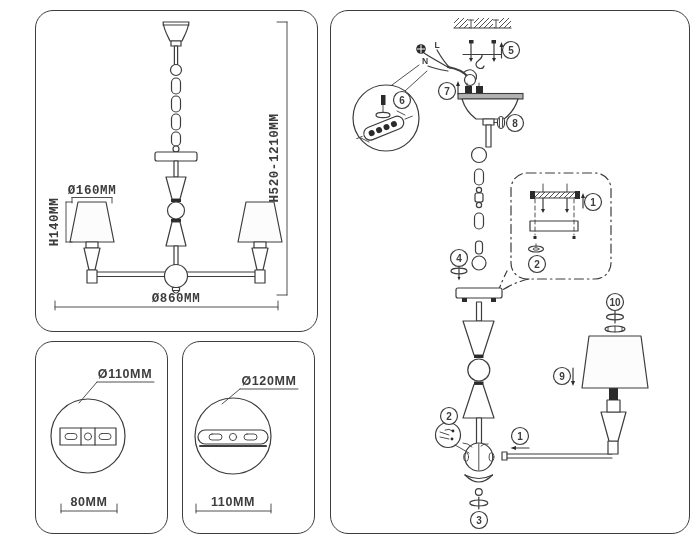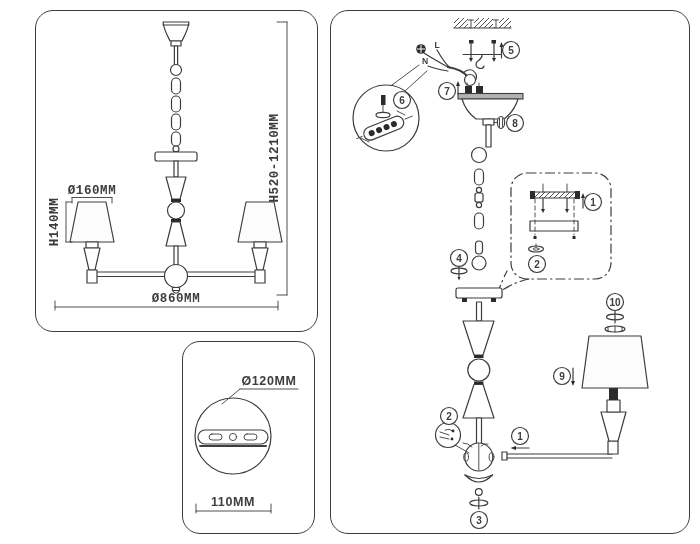--- a/index.html
+++ b/index.html
@@ -100,20 +100,40 @@
         <line class="ln thin" x1="241" y1="284" x2="251" y2="284"></line>
 
         <text class="txt" x="140" y="291" text-anchor="middle">Ø860MM</text>
         <line class="ln thin" x1="19" y1="296" x2="242" y2="296"></line>
         <line class="ln thin" x1="19" y1="290" x2="19" y2="299"></line>
         <line class="ln thin" x1="242" y1="290" x2="242" y2="299"></line>
       </g>
     </svg>
   </div>
 
+  <div class="panel" id="panel-canopy-mount">
+    <svg width="130" height="190" viewBox="0 0 130 190">
+      <circle class="fw" cx="52" cy="94" r="37"></circle>
+      <g>
+        <rect class="fw" x="24" y="86" width="56" height="17"></rect>
+        <line class="ln" x1="45" y1="86" x2="45" y2="103"></line>
+        <line class="ln" x1="59" y1="86" x2="59" y2="103"></line>
+        <rect class="ln thin" x="29" y="91.5" width="12" height="6" rx="3"></rect>
+        <rect class="ln thin" x="63" y="91.5" width="12" height="6" rx="3"></rect>
+        <circle class="ln thin" cx="52" cy="94.5" r="3.6"></circle>
+      </g>
+      <text class="txt" x="89" y="36" text-anchor="middle">Ø110MM</text>
+      <line class="ln thin" x1="61" y1="40" x2="118" y2="40"></line>
+      <line class="ln thin" x1="61" y1="40" x2="43" y2="61"></line>
+      <text class="txt" x="53" y="164" text-anchor="middle">80MM</text>
+      <line class="ln thin" x1="25" y1="169" x2="81" y2="169"></line>
+      <line class="ln thin" x1="25" y1="162" x2="25" y2="171"></line>
+      <line class="ln thin" x1="81" y1="162" x2="81" y2="171"></line>
+    </svg>
+  </div>
 
   <div class="panel" id="panel-bracket-mount">
     <svg width="130" height="190" viewBox="0 0 130 190">
       <circle class="fw" cx="50" cy="94" r="38"></circle>
       <g>
         <rect class="fw" x="15" y="88" width="70" height="14" rx="7"></rect>
         <line class="ln" x1="17" y1="104" x2="83" y2="104" style="stroke-width:2"></line>
         <rect class="ln thin" x="26" y="92" width="13" height="6" rx="3"></rect>
         <rect class="ln thin" x="61" y="92" width="13" height="6" rx="3"></rect>
         <circle class="ln thin" cx="50" cy="95" r="3.6"></circle>

